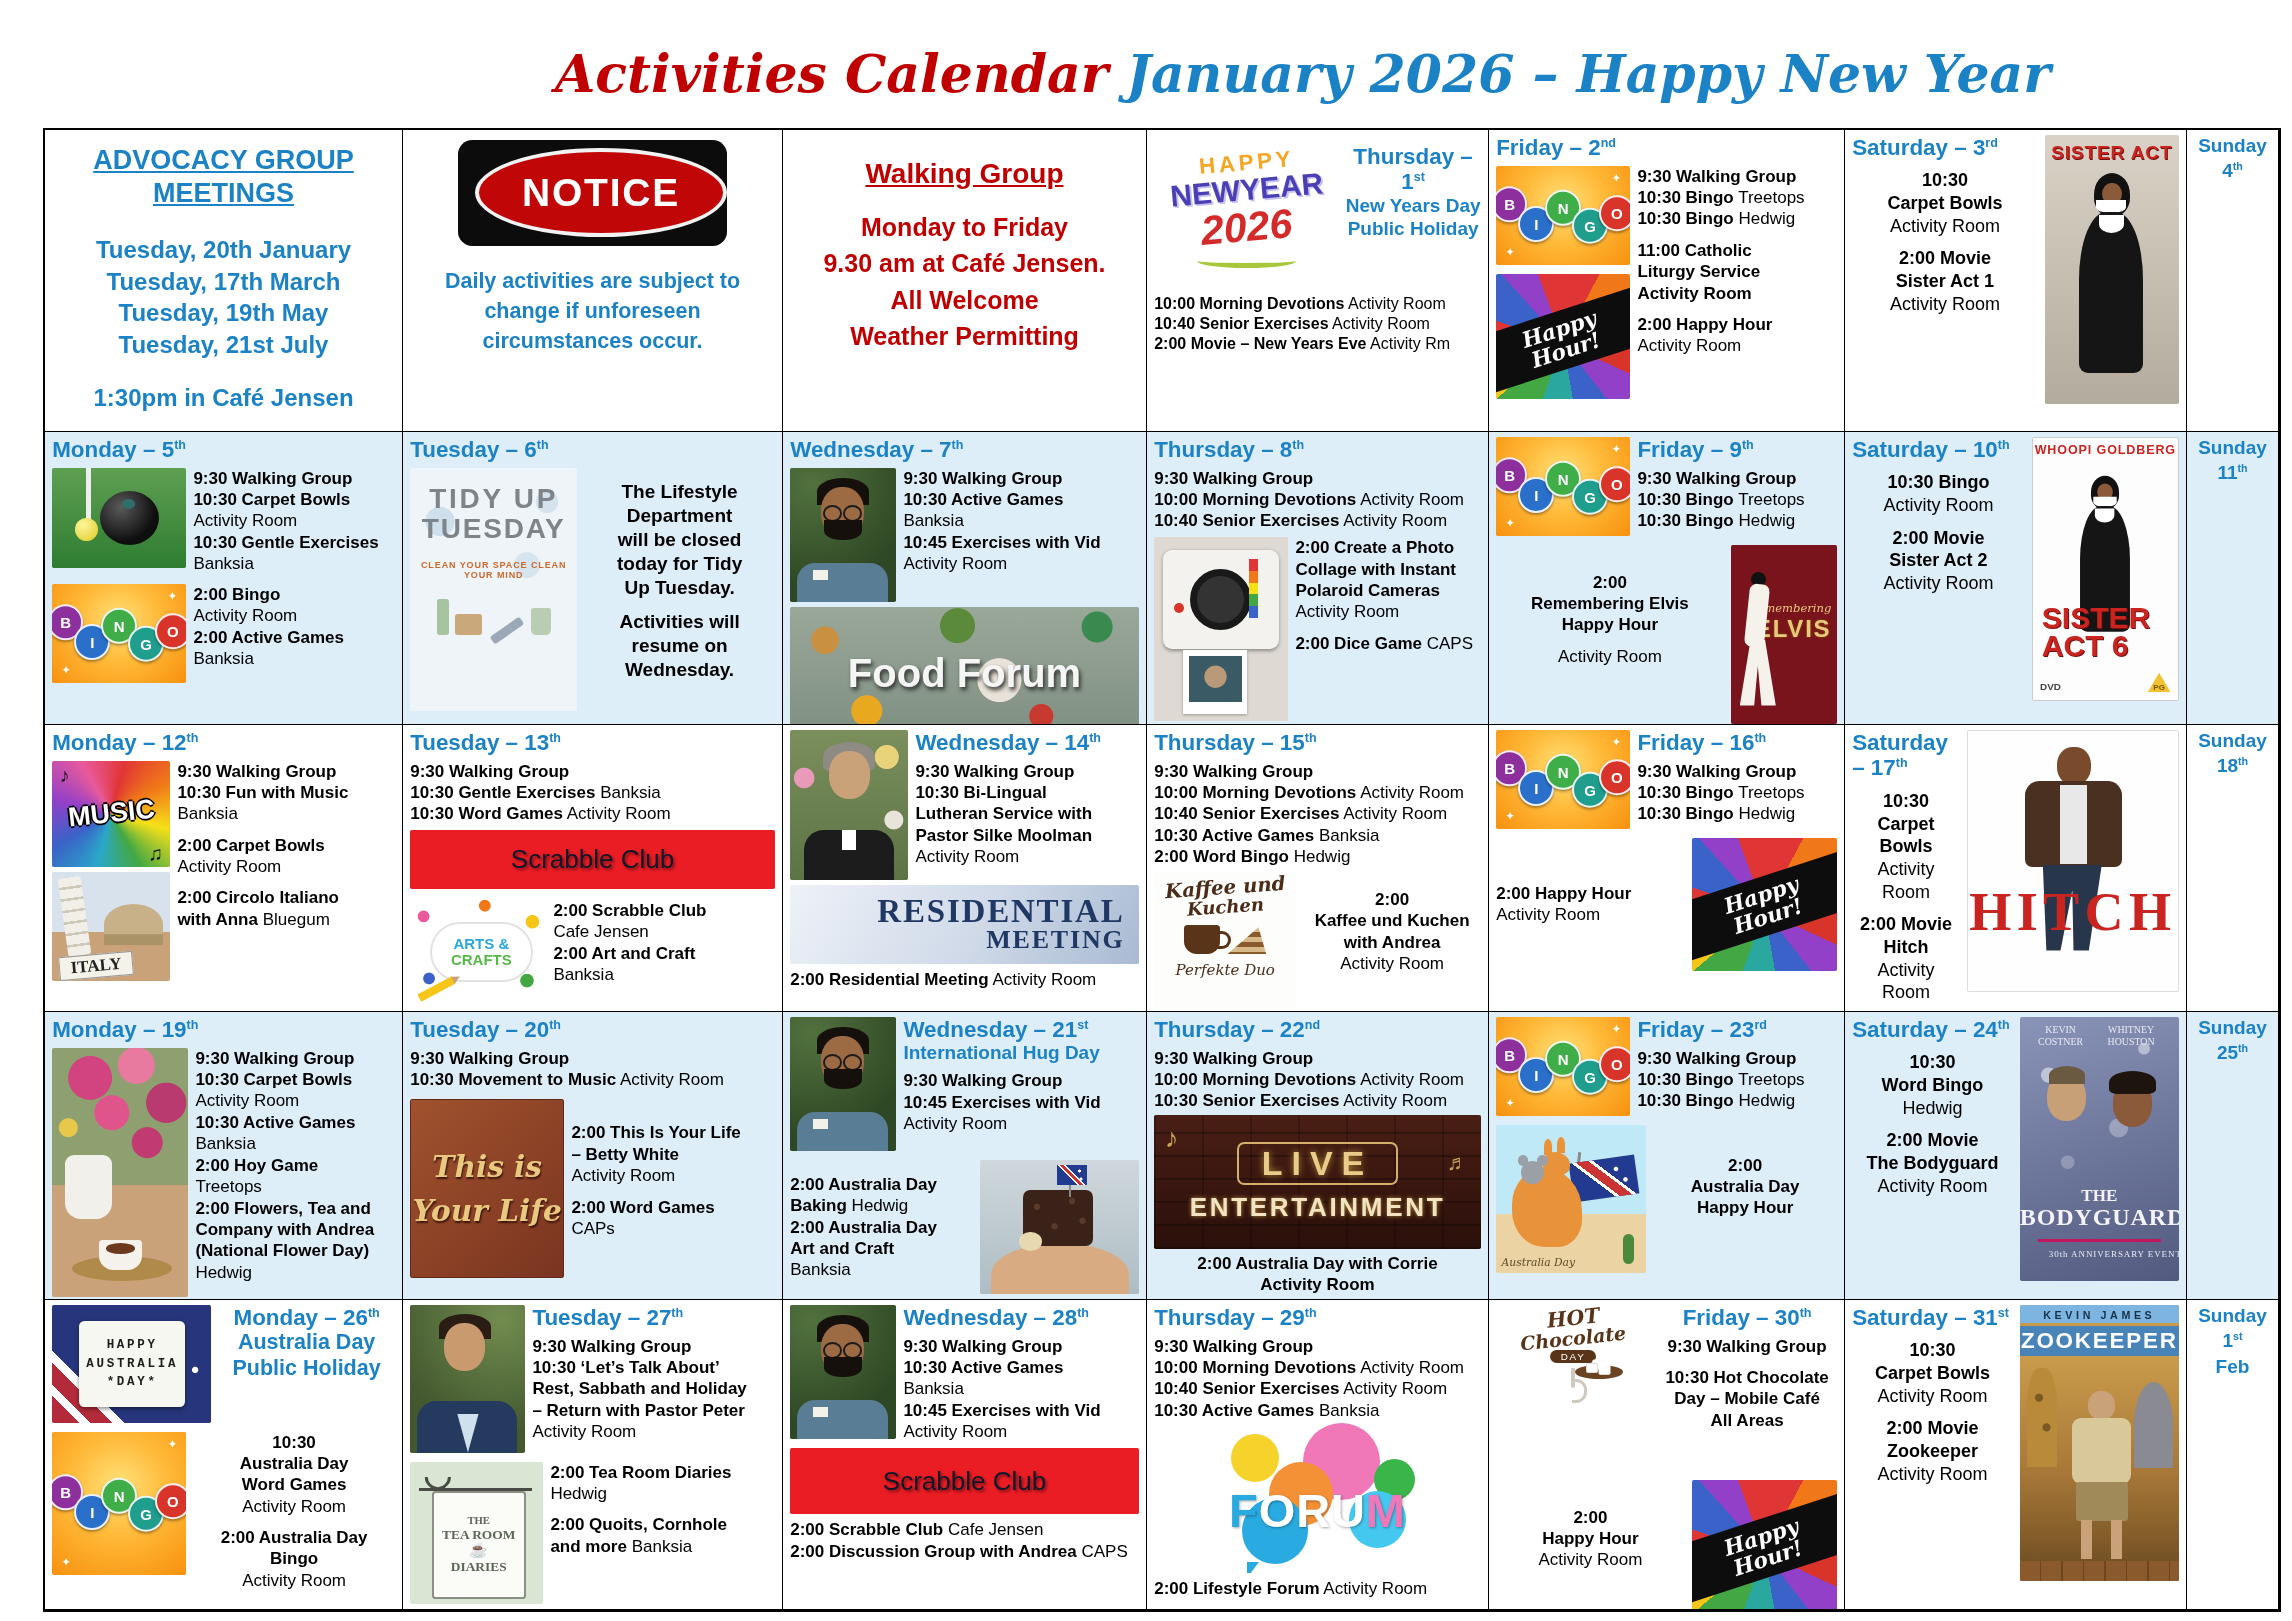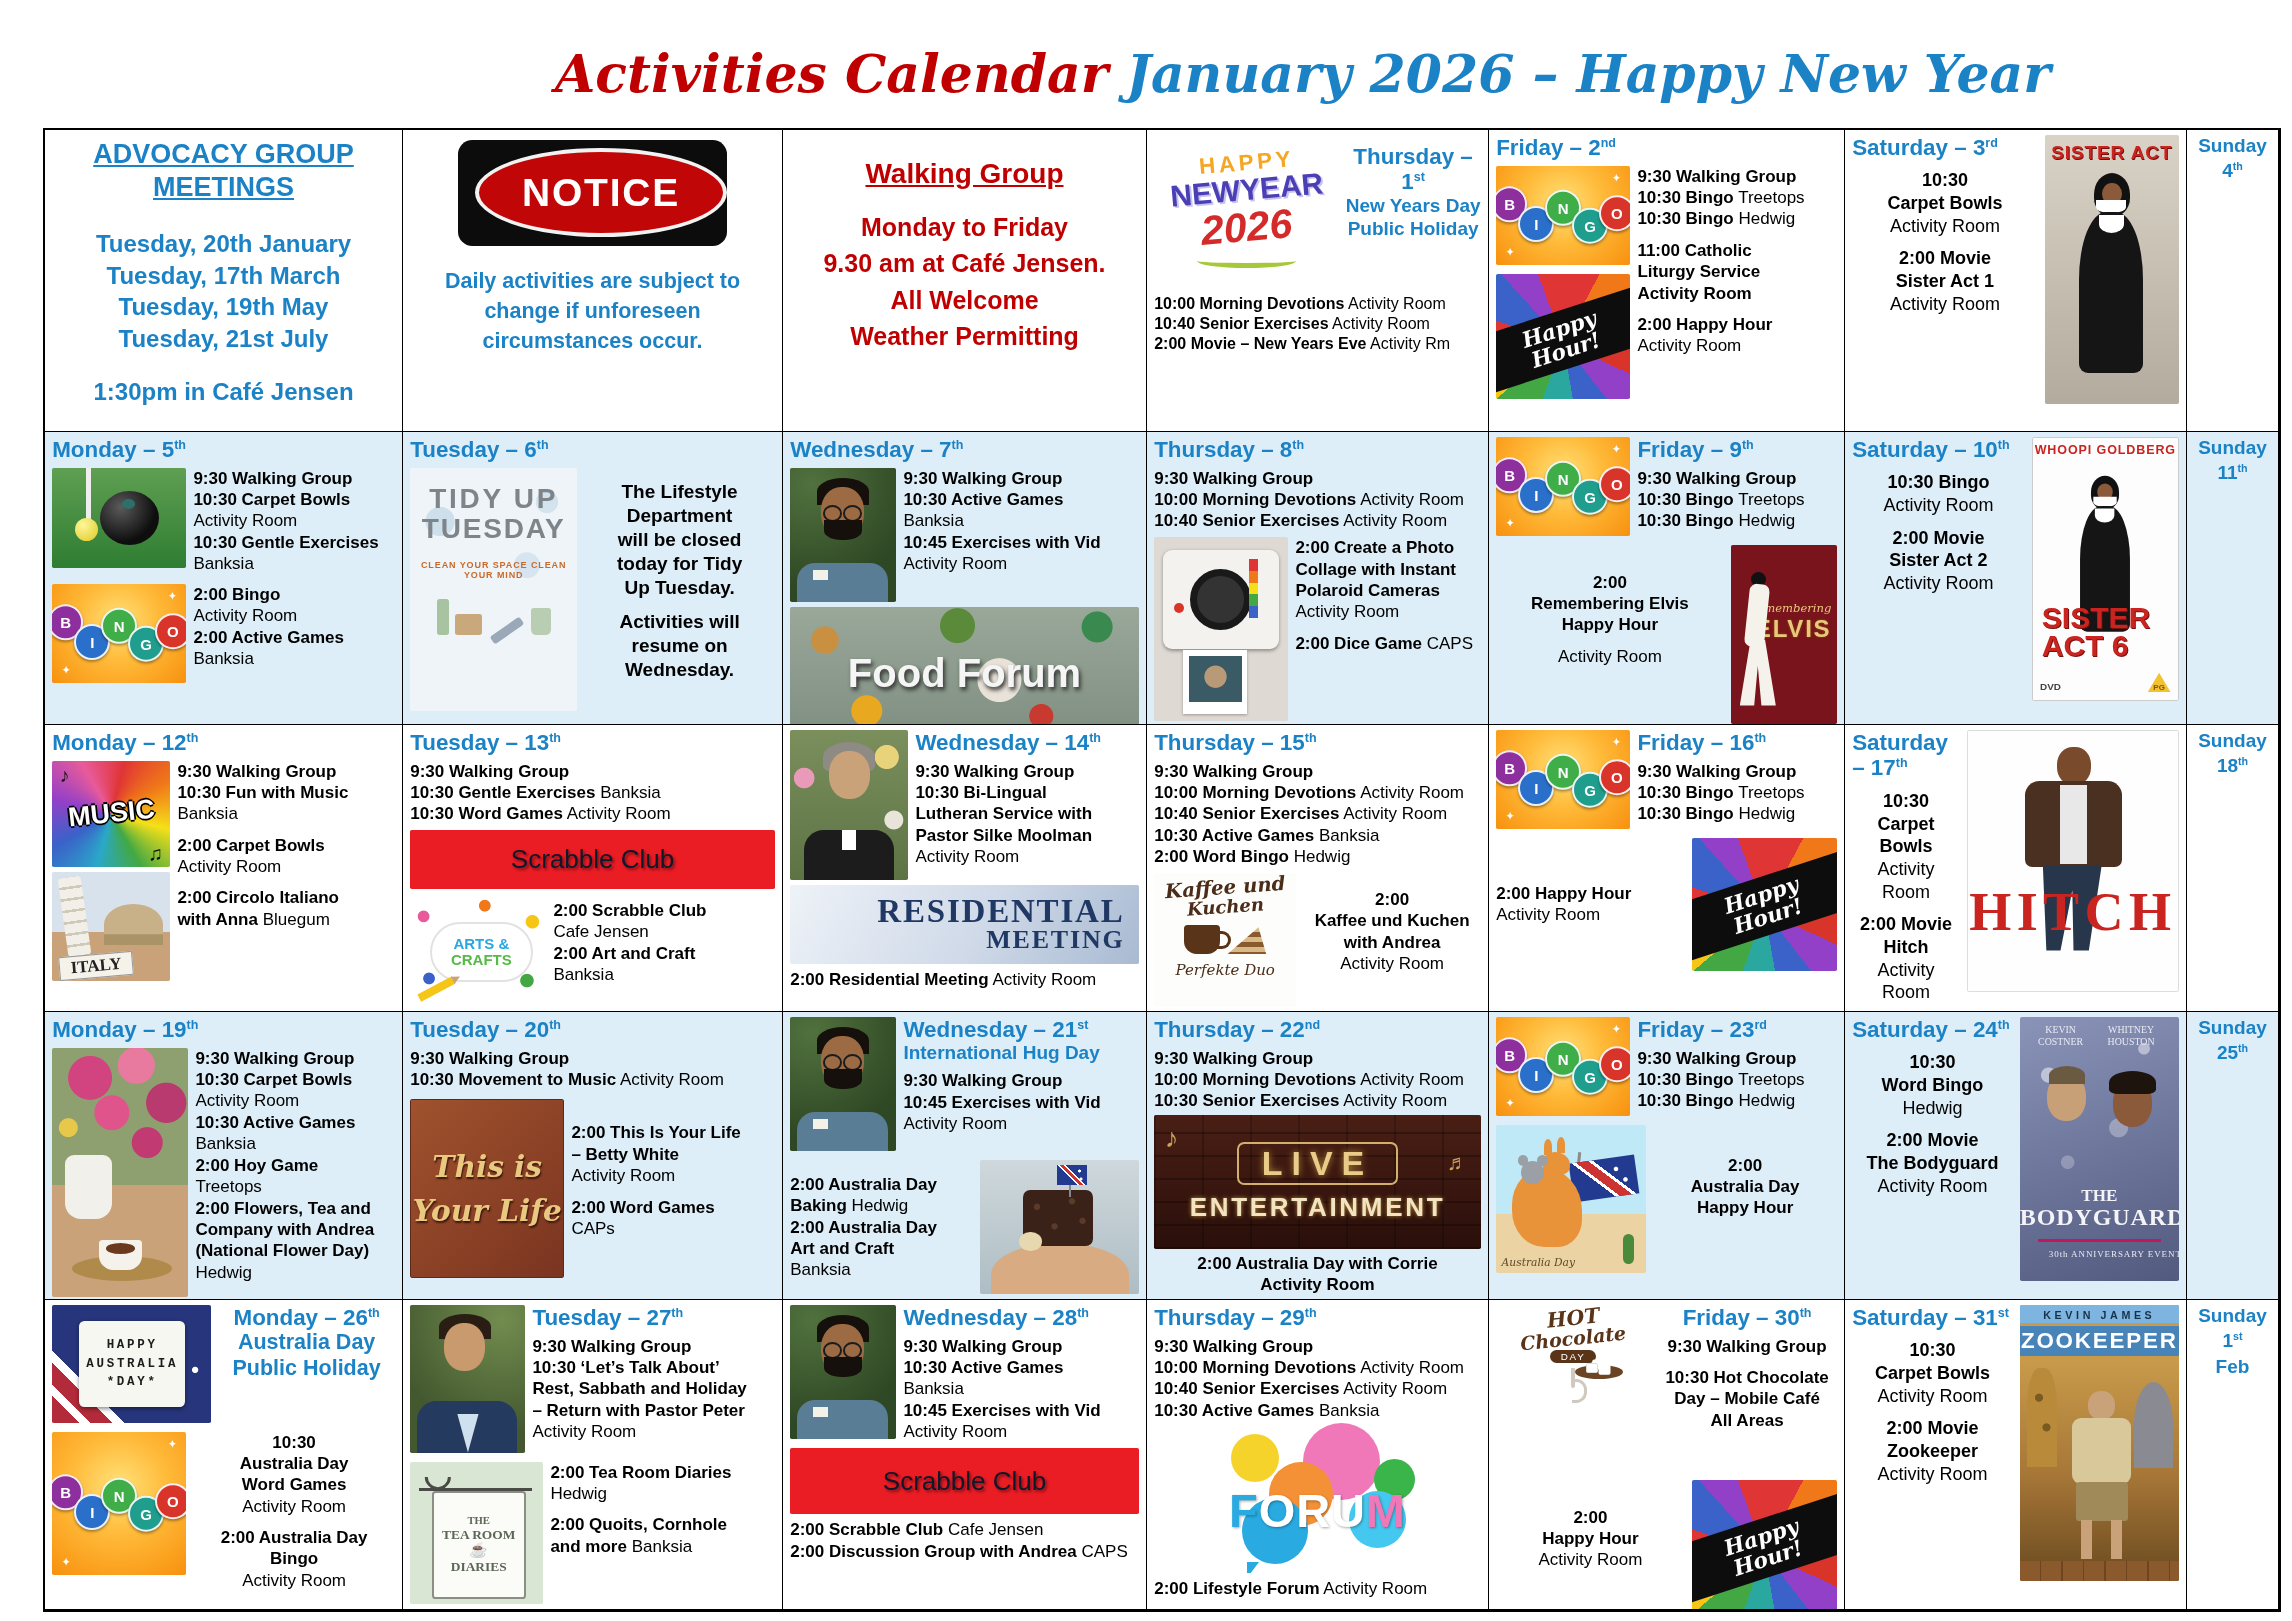--- a/index.html
+++ b/index.html
@@ -34,21 +34,21 @@
   .ln .rg{font-weight:normal;}
   .ln.blank{height:9.9px;}
   .ctr{text-align:center;}
   .row{display:flex;gap:7.2px;align-items:flex-start;}
   .vcol{display:flex;flex-direction:column;gap:9px;}
   .grow{flex:1;}
   .mt6{margin-top:5.4px;} .mt10{margin-top:9px;}
 
   
   .adv{color:#1b82c6;font-weight:bold;text-align:center;}
-  .adv .t{font-size:27px;text-decoration:underline;line-height:1.25;margin-top:3px;}
+  .adv .t{font-size:27px;text-decoration:underline;line-height:1.25;margin-top:9px;}
   .adv .dts{font-size:24px;line-height:1.32;margin-top:23px;}
   .adv .ft{font-size:24px;margin-top:23px;}
   .walk{text-align:center;color:#c00000;font-weight:bold;}
   .walk .t{font-size:28px;text-decoration:underline;margin-top:23px;}
   .walk .l{font-size:25px;line-height:1.45;margin-top:19.7px;}
   .noticetxt{color:#1b82c6;font-weight:bold;font-size:21.5px;text-align:center;line-height:1.4;margin-top:19.7px;}
 
   
   .img{position:relative;flex:none;overflow:hidden;border-radius:1.8px;}
 

